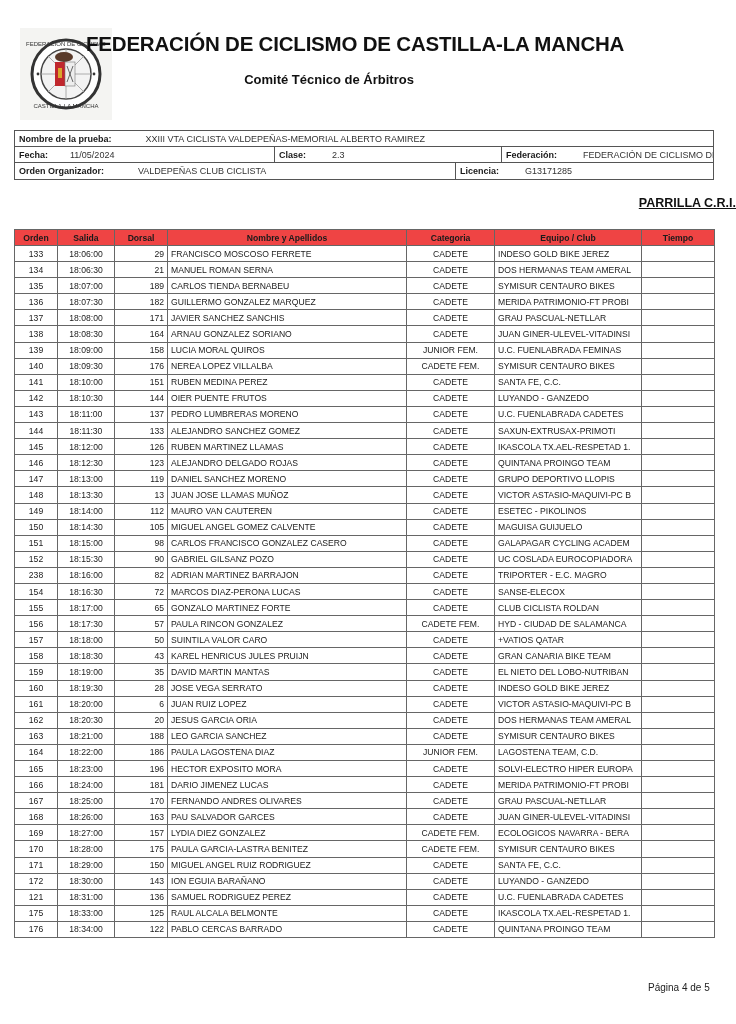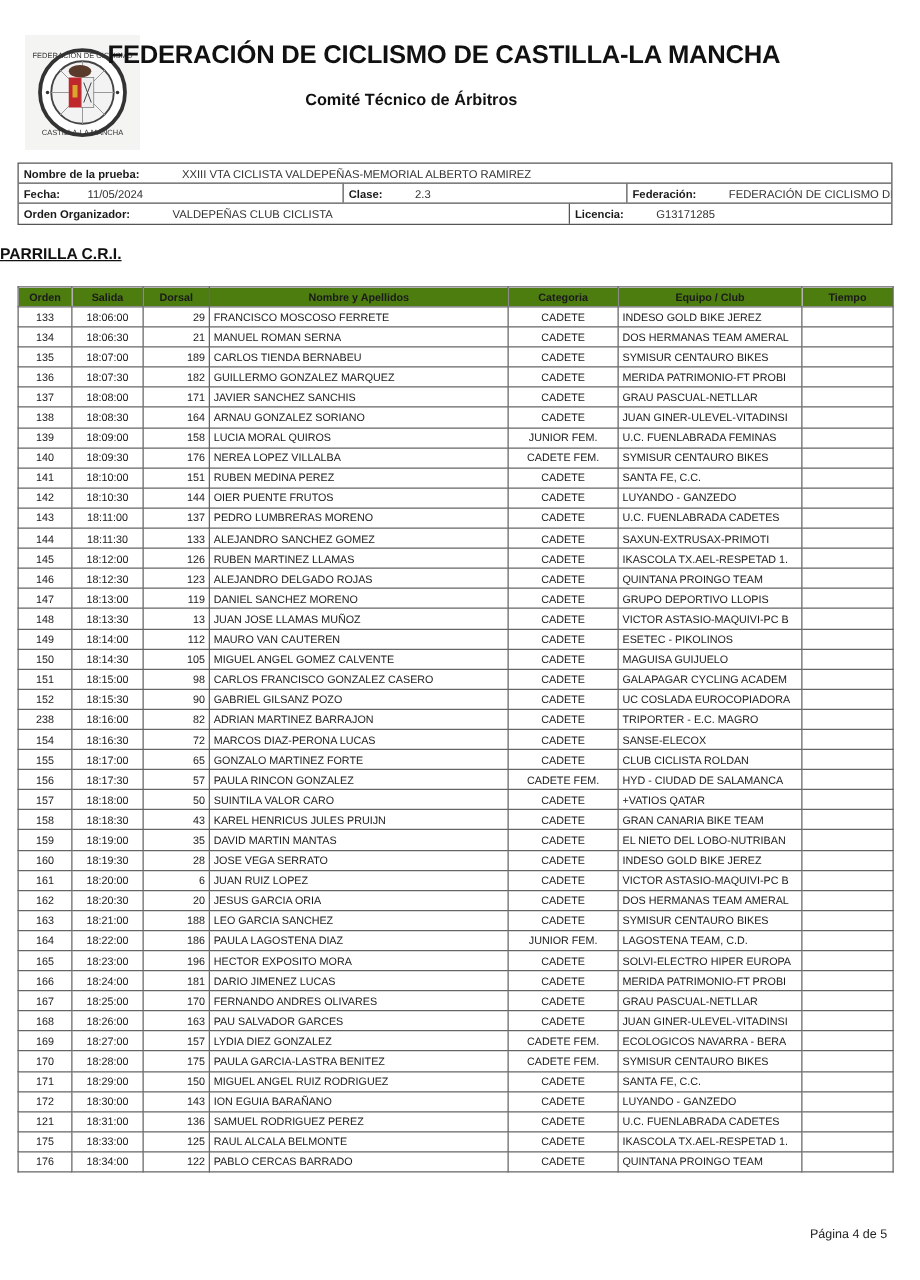--- a/index.html
+++ b/index.html
@@ -11,25 +11,25 @@
   .sub-title { position: absolute; left: 0; top: 72px; width: 636px; text-align: center; font-size: 13px; font-weight: bold; color: #111; padding-left: 22px;}
 
   .info { position: absolute; left: 14px; top: 130px; width: 700px; border: 1px solid #555; font-size: 9px; }
   .info-row { display: flex; height: 16px; border-bottom: 1px solid #555; align-items: center; }
   .info-row:last-child { border-bottom: none; }
   .cell { display: flex; align-items: center; height: 100%; padding-left: 4px; white-space: nowrap; overflow: hidden; gap: 16px; }
   .cell.bl { border-left: 1px solid #555; }
   .lbl { font-weight: bold; margin-right: 10px; }
   .val { color: #333; }
 
-  .section-title { position: absolute; left: 0; top: 196px; width: 736px; text-align: left; font-size: 12.5px; font-weight: bold; text-decoration: underline; color: #111; padding-left: 0px;}
+  .section-title { position: absolute; left: 0; top: 196px; width: 736px; text-align: right; font-size: 12.5px; font-weight: bold; text-decoration: underline; color: #111; padding-left: 0px;}
 
   table.grid { position: absolute; left: 14px; top: 229px; width: 700px; border-collapse: collapse; font-size: 8.6px; table-layout: fixed; }
   table.grid th, table.grid td { border: 1px solid #666; height: 16.1px; padding: 0 3px; white-space: nowrap; overflow: hidden; }
-  table.grid th { background: #4d7c0f; font-weight: bold; text-align: center; height: 16px; }
+  table.grid th { background: #ef4444; font-weight: bold; text-align: center; height: 16px; }
   td.c { text-align: center; }
   td.r { text-align: right; padding-right: 8px; }
   td.l { text-align: left; }
 
   .footer { position: absolute; left: 636px; top: 982px; font-size: 10px; color: #222; white-space: nowrap; margin-left: 12px; }
 </style>
 </head>
 <body>
 
 <div class="logo">

